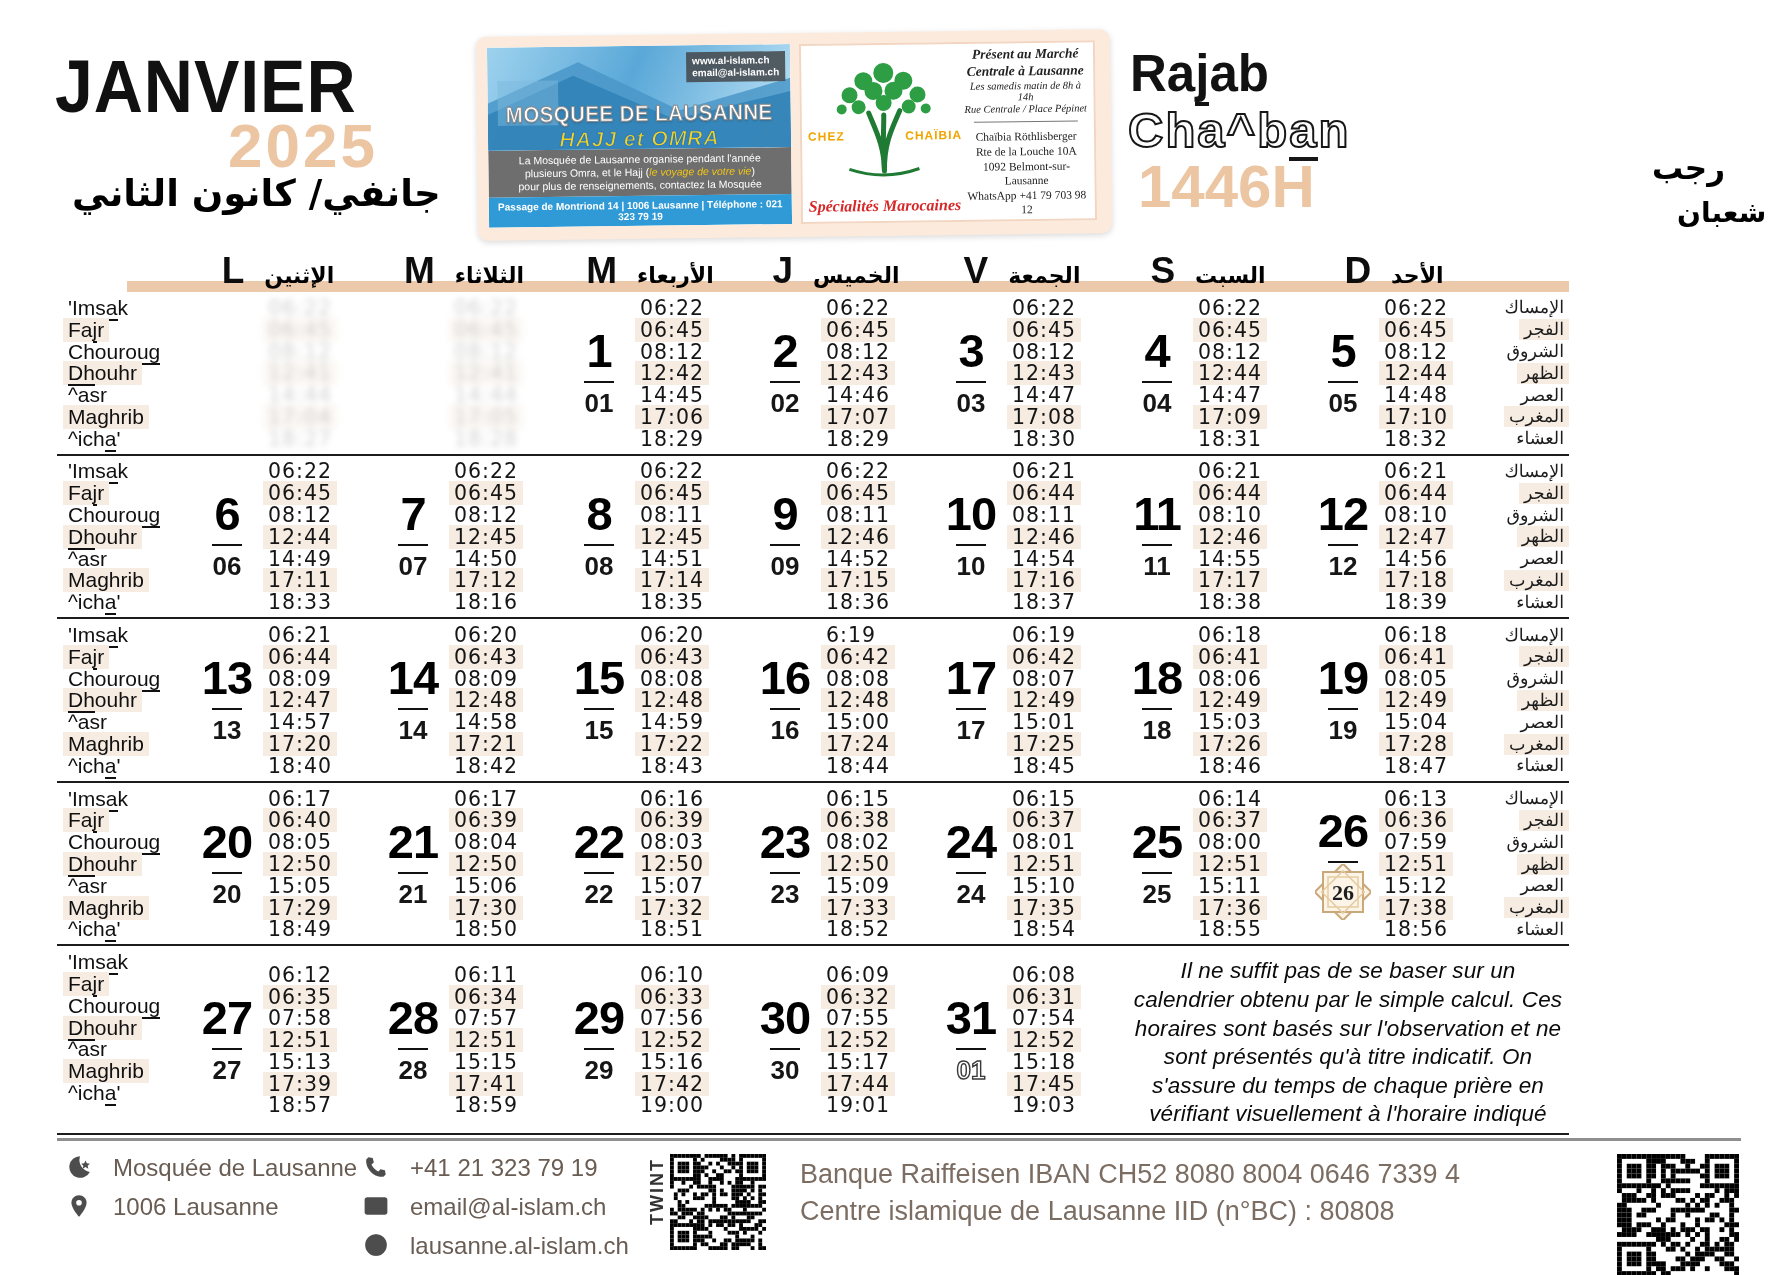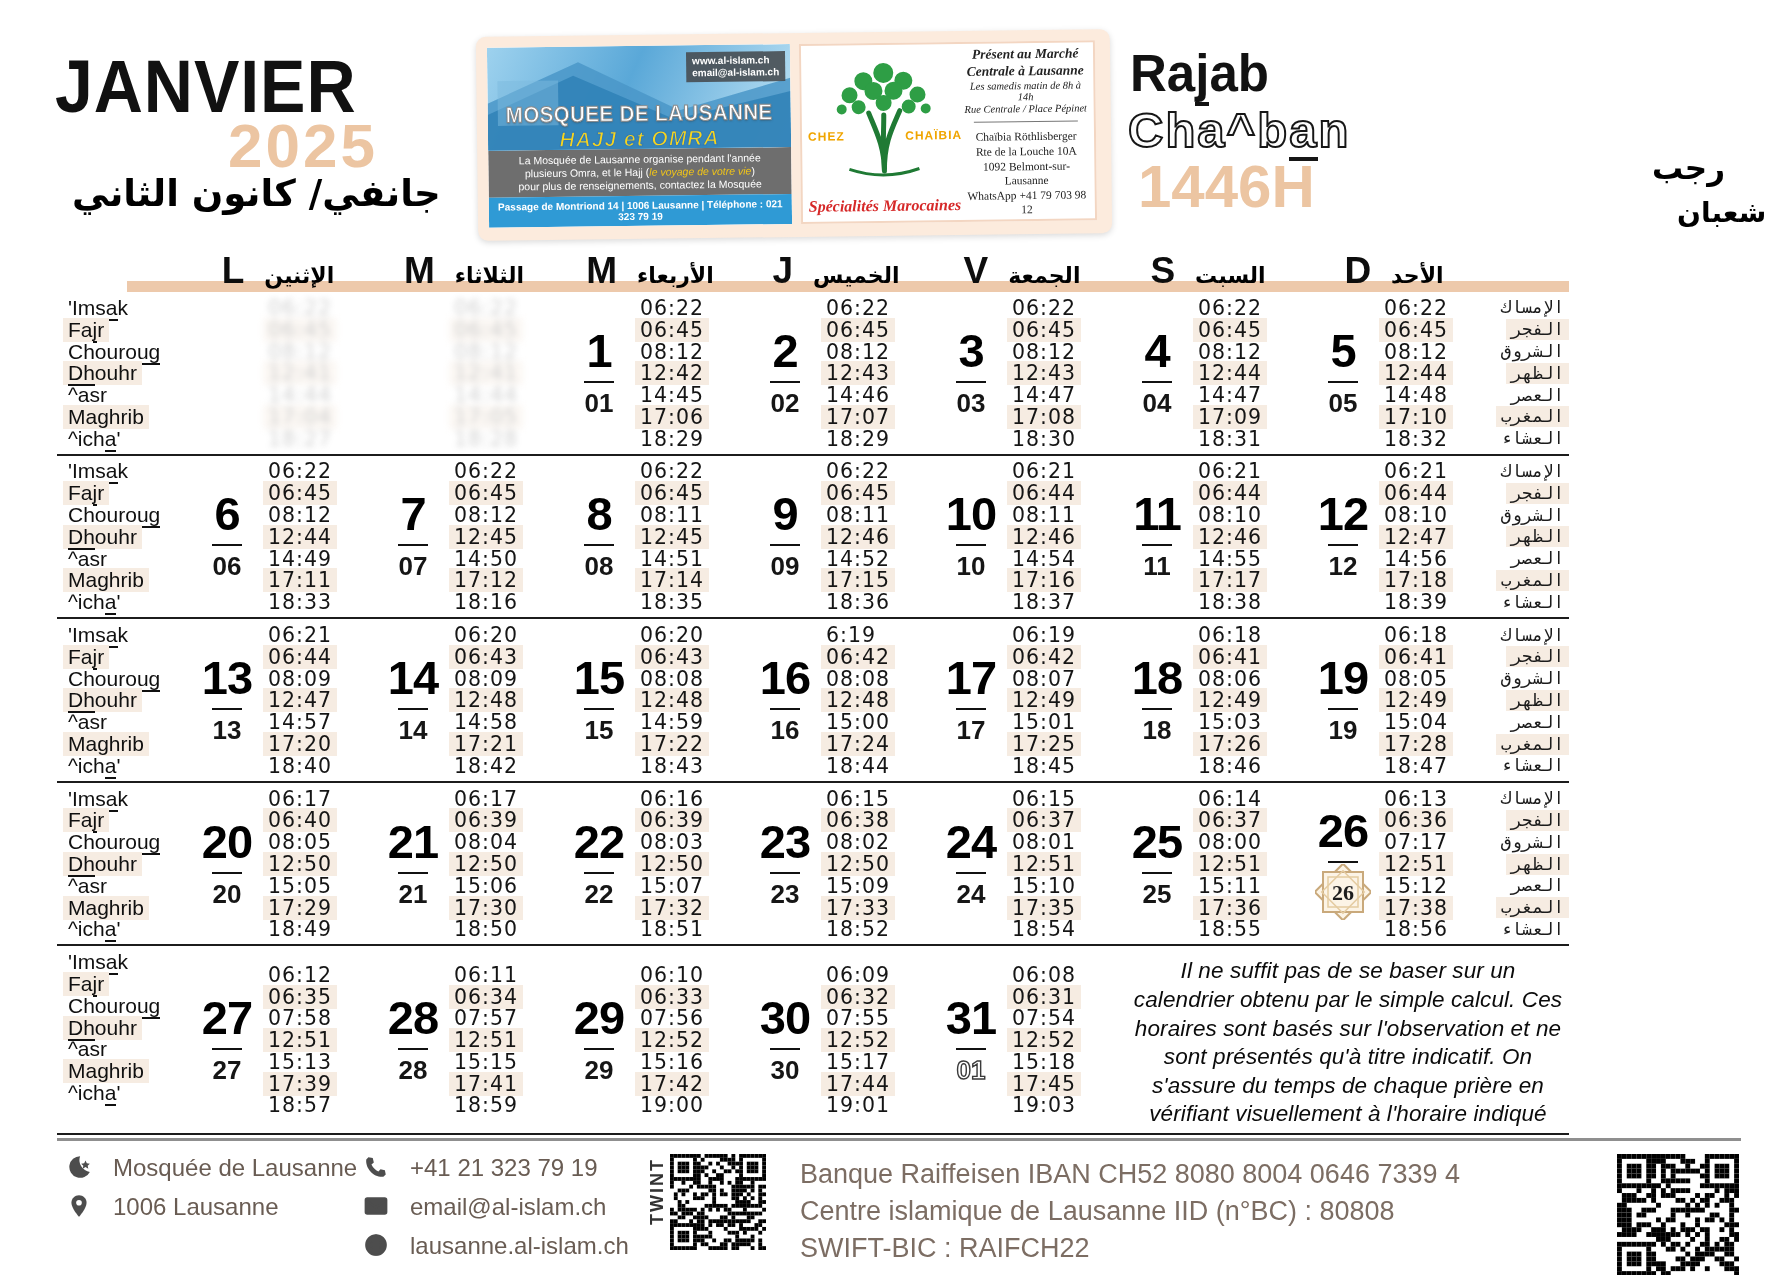--- a/index.html
+++ b/index.html
@@ -75,21 +75,21 @@
   .dsep { width:30px; border-top:2.5px solid #111; margin:7px 0 5px; }
   .hijri { font-size:26px; font-weight:600; color:#161616; }
   .hijri.outline { color:#fff; -webkit-text-stroke:1.4px #3a3a3a; text-shadow:0 0 1px rgba(0,0,0,.4); }
   .starwrap { width:56px; height:56px; margin-top:-4px; }
 
   .times { display:flex; flex-direction:column; margin-left:4px; }
   .times .txt { font-family:"DejaVu Sans", sans-serif; font-size:20.5px; letter-spacing:1px; color:#151515; }
   .ghost .times { filter:blur(3px); opacity:.4; }
   .ghost .times .txt { color:#8a8a8a; }
 
-  .arcol { font-family:Liberation Mono, monospace; font-size:17.5px; color:#1c1c1c; }
+  .arcol { font-family:Liberation Serif, serif; font-size:17.5px; color:#1c1c1c; }
   .arcol .line { justify-content:flex-end; }
 
   .notecell { grid-column:7 / 10; font-style:italic; font-size:22.5px; line-height:28.6px;
               color:#0b0b0b; padding:6px 2px 0 14px; font-weight:500; letter-spacing:.1px;text-align:center; }
 
   
   .footer { position:absolute; left:57px; top:1138px; width:1684px; border-top:3px solid #8f8f8f;
             padding-top:13px; display:flex; align-items:flex-start; }
   .frow { display:flex; align-items:flex-start; gap:20px; margin-bottom:11px; color:#695c53; font-size:24px; }
   .fcol1 { width:305px; padding-left:8px; }
@@ -1200,21 +1200,21 @@
               </svg></div>
           </div>
           <div class="times">
             <div class="line">
               <span class="txt">06:13</span>
             </div>
             <div class="line hl">
               <span class="txt">06:36</span>
             </div>
             <div class="line">
-              <span class="txt">07:17</span>
+              <span class="txt">07:59</span>
             </div>
             <div class="line hl">
               <span class="txt">12:51</span>
             </div>
             <div class="line">
               <span class="txt">15:12</span>
             </div>
             <div class="line hl">
               <span class="txt">17:38</span>
             </div>
@@ -1828,21 +1828,20 @@
             <rect x="65.28" y="92.16" width="3.84" height="3.84" fill="#000"></rect>
             <rect x="80.64" y="92.16" width="3.84" height="3.84" fill="#000"></rect>
             <rect x="88.32" y="92.16" width="3.84" height="3.84" fill="#000"></rect>
             <rect x="92.16" y="92.16" width="3.84" height="3.84" fill="#000"></rect>
           </svg></div>
     </div>
 
     <div class="bank">
       <div>Banque Raiffeisen IBAN CH52 8080 8004 0646 7339 4</div>
       <div>Centre islamique de Lausanne IID (n°BC) : 80808</div>
-      <div>SWIFT-BIC : RAIFCH22</div>
     </div>
 
     <div class="qr qr-right" id="qr-right"><svg width="122" height="122" viewBox="0 0 122 122">
           <rect width="122" height="122" fill="#fff"></rect>
           <rect x="0" y="0" width="4.88" height="4.88" fill="#000"></rect>
           <rect x="4.88" y="0" width="4.88" height="4.88" fill="#000"></rect>
           <rect x="9.76" y="0" width="4.88" height="4.88" fill="#000"></rect>
           <rect x="14.64" y="0" width="4.88" height="4.88" fill="#000"></rect>
           <rect x="19.52" y="0" width="4.88" height="4.88" fill="#000"></rect>
           <rect x="24.4" y="0" width="4.88" height="4.88" fill="#000"></rect>

